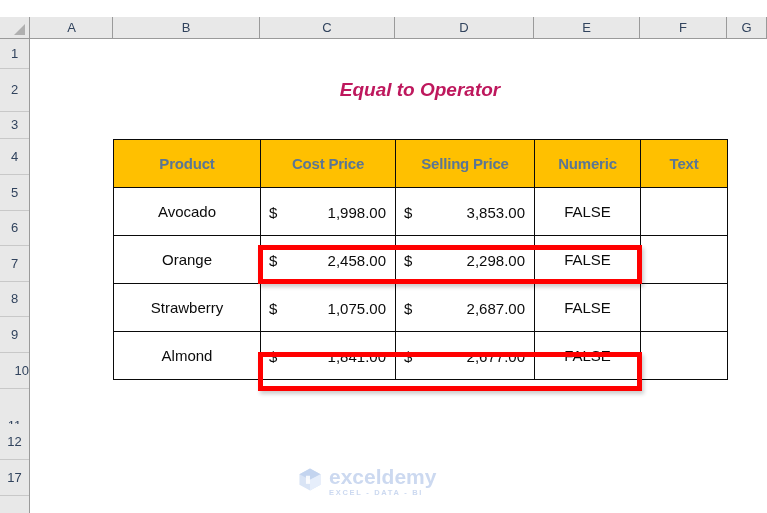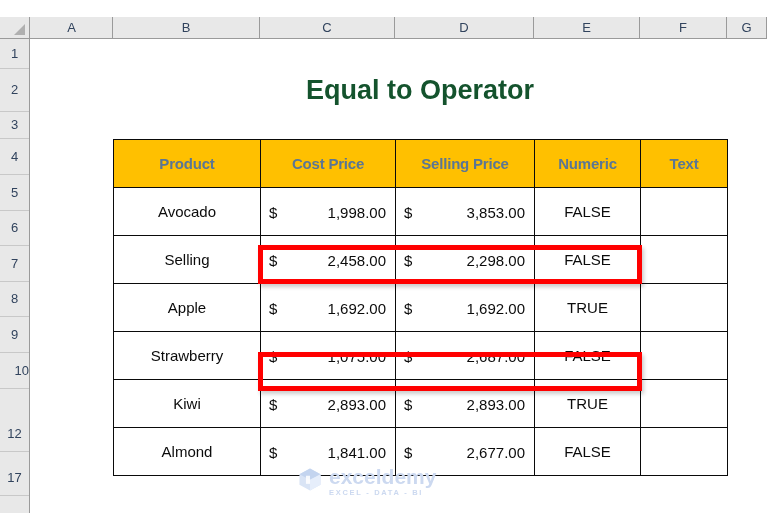--- a/index.html
+++ b/index.html
@@ -103,23 +103,24 @@
 
   
   .sheet-title {
     position: absolute;
     left: 113px;
     top: 68px;
     width: 614px;
     height: 44px;
     line-height: 44px;
     text-align: center;
-    font-size: 27px;
+    font-size: 19px;
     font-weight: bold;
-    color: #14532d;
+    font-style: italic;
+    color: #be185d;
     white-space: nowrap;
   }
 
   
   .data-table {
     position: absolute;
     left: 113px;
     top: 139px;
     border-collapse: collapse;
     table-layout: fixed;
@@ -247,21 +248,21 @@
         <div class="row-head" style="top: 30px; height: 43px; line-height: 42px;">2</div>
         <div class="row-head" style="top: 73px; height: 27px; line-height: 26px;">3</div>
         <div class="row-head" style="top: 100px; height: 36px; line-height: 35px;">4</div>
         <div class="row-head" style="top: 136px; height: 36px; line-height: 35px;">5</div>
         <div class="row-head" style="top: 172px; height: 35px; line-height: 34px;">6</div>
         <div class="row-head" style="top: 207px; height: 36px; line-height: 35px;">7</div>
         <div class="row-head" style="top: 243px; height: 35px; line-height: 34px;">8</div>
         <div class="row-head" style="top: 278px; height: 36px; line-height: 35px;">9</div>
         <div class="row-head" style="top: 314px; height: 36px; line-height: 35px; text-align: right;">10</div>
         <div class="row-head" style="top: 370px; height: 35px; line-height: 34px;">11</div>
-        <div class="row-head" style="top: 377px; height: 36px; line-height: 35px;">12</div>
+        <div class="row-head" style="top: 385px; height: 36px; line-height: 35px;">12</div>
         <div class="row-head" style="top: 421px; height: 36px; line-height: 35px;">17</div>
       </div>
   </div>
 
   <div class="sheet-title">Equal to Operator</div>
 
   <table class="data-table">
     <colgroup>
       <col class="c-product">
         <col class="c-cost">
@@ -286,69 +287,43 @@
             <span class="amt">1,998.00</span>
           </td>
           <td class="cell-money">
             <span class="cur">$</span>
             <span class="amt">3,853.00</span>
           </td>
           <td class="cell-bool">FALSE</td>
           <td class="cell-empty"></td>
         </tr>
         <tr>
-          <td class="cell-product">Selling</td>
+          <td class="cell-product">Orange</td>
           <td class="cell-money">
             <span class="cur">$</span>
             <span class="amt">2,458.00</span>
           </td>
           <td class="cell-money">
             <span class="cur">$</span>
             <span class="amt">2,298.00</span>
           </td>
           <td class="cell-bool">FALSE</td>
           <td class="cell-empty"></td>
         </tr>
         <tr>
-          <td class="cell-product">Apple</td>
-          <td class="cell-money">
-            <span class="cur">$</span>
-            <span class="amt">1,692.00</span>
-          </td>
-          <td class="cell-money">
-            <span class="cur">$</span>
-            <span class="amt">1,692.00</span>
-          </td>
-          <td class="cell-bool">TRUE</td>
-          <td class="cell-empty"></td>
-        </tr>
-        <tr>
           <td class="cell-product">Strawberry</td>
           <td class="cell-money">
             <span class="cur">$</span>
             <span class="amt">1,075.00</span>
           </td>
           <td class="cell-money">
             <span class="cur">$</span>
             <span class="amt">2,687.00</span>
           </td>
           <td class="cell-bool">FALSE</td>
-          <td class="cell-empty"></td>
-        </tr>
-        <tr>
-          <td class="cell-product">Kiwi</td>
-          <td class="cell-money">
-            <span class="cur">$</span>
-            <span class="amt">2,893.00</span>
-          </td>
-          <td class="cell-money">
-            <span class="cur">$</span>
-            <span class="amt">2,893.00</span>
-          </td>
-          <td class="cell-bool">TRUE</td>
           <td class="cell-empty"></td>
         </tr>
         <tr>
           <td class="cell-product">Almond</td>
           <td class="cell-money">
             <span class="cur">$</span>
             <span class="amt">1,841.00</span>
           </td>
           <td class="cell-money">
             <span class="cur">$</span>

